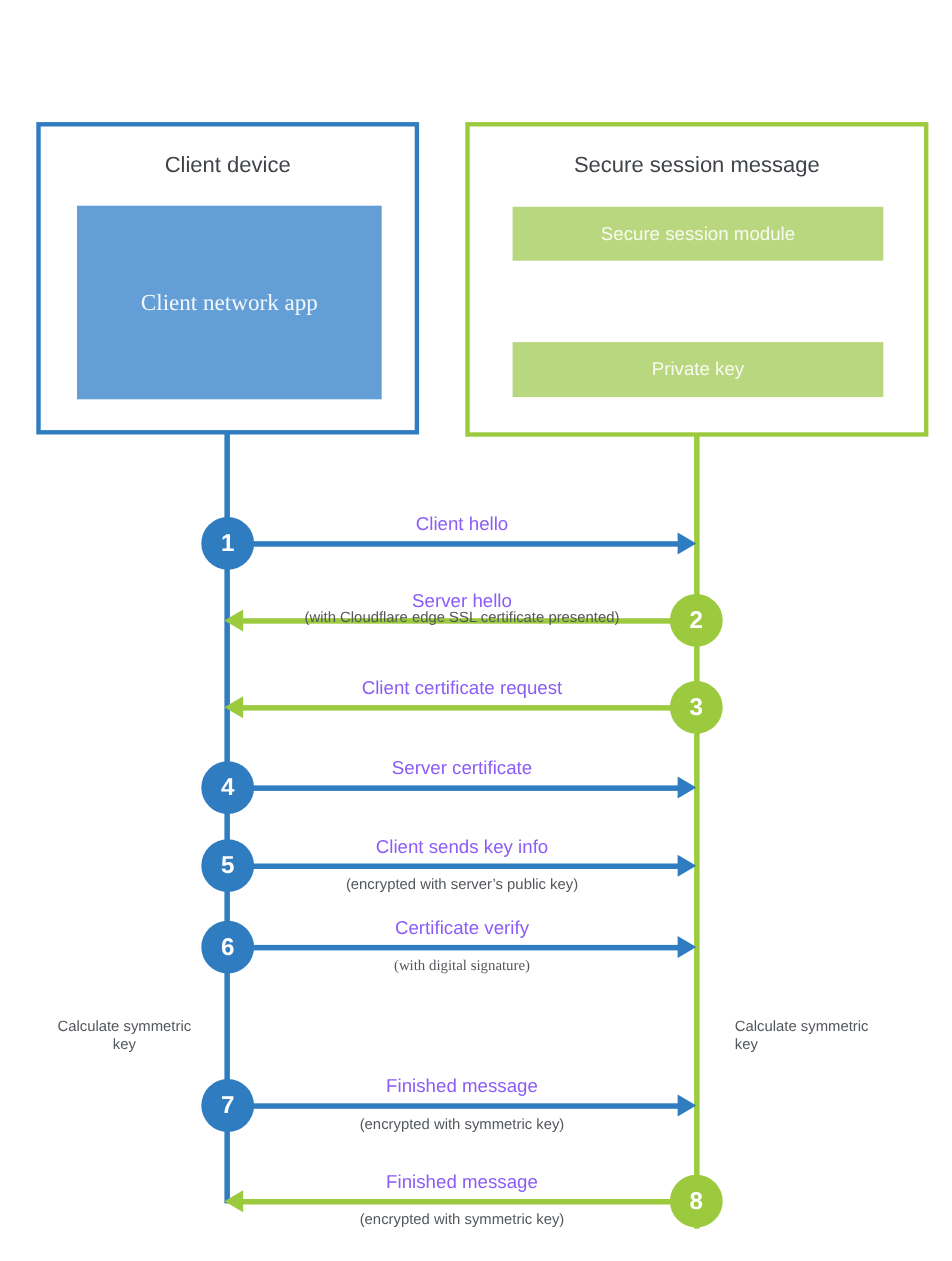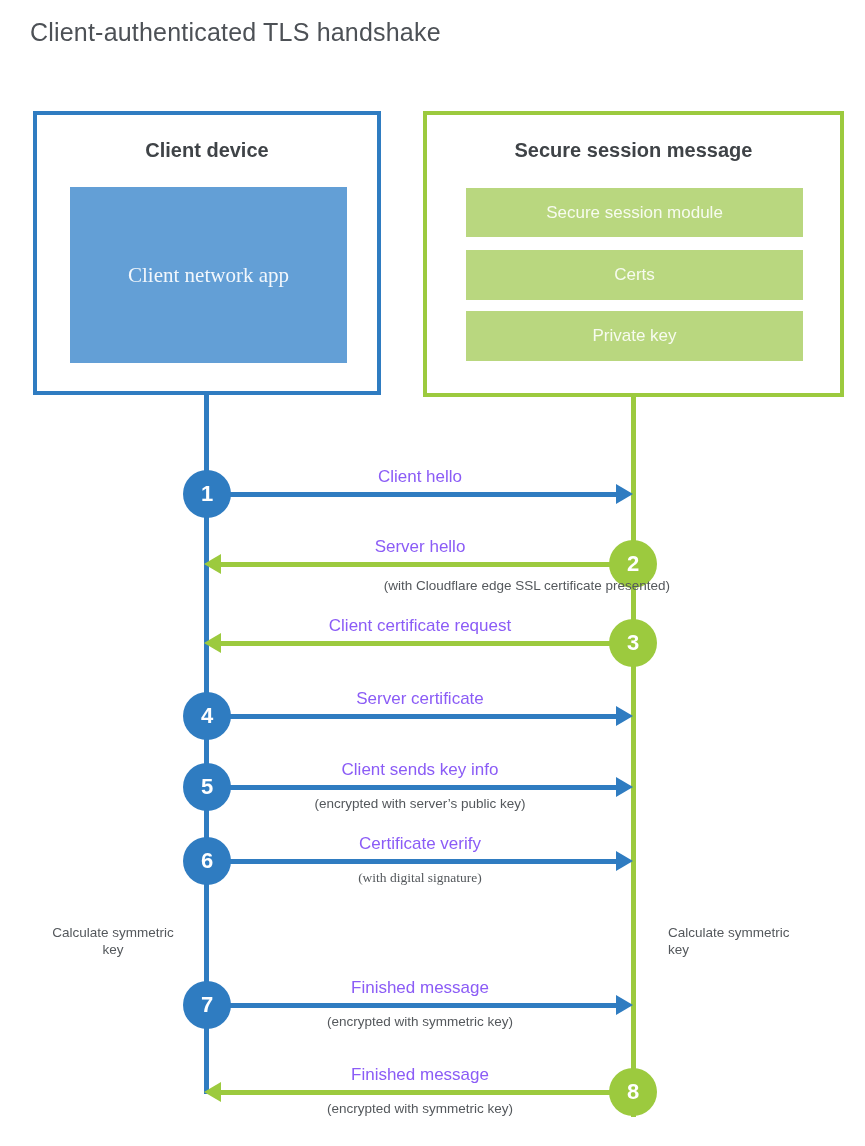--- a/index.html
+++ b/index.html
@@ -10,21 +10,21 @@
   .page-title{
     position:absolute;left:30px;top:18px;font-size:25px;font-weight:300;
     color:#4d5156;letter-spacing:.2px;
   }
   
   .outer-box{position:absolute;background:#fff;box-sizing:border-box;}
   .client-outer{left:33px;top:111px;width:348px;height:284px;border:4px solid var(--blue);}
   .server-outer{left:423px;top:111px;width:421px;height:286px;border:4px solid var(--green);}
   .box-title{
     position:absolute;left:0;right:0;top:24px;text-align:center;
-    font-size:20px;font-weight:700;color:#3f4347;
+    font-size:20px;font-weight:400;color:#3f4347;
   }
   .client-app{
     position:absolute;left:70px;top:187px;width:277px;height:176px;background:var(--bluefill);
     display:flex;align-items:center;justify-content:center;text-align:center;
     color:#f2f7fc;font-size:21px;line-height:1.35;font-family:Liberation Serif, serif;
   }
   .client-app span{display:block;width:180px;}
   .green-bar{
     position:absolute;left:466px;width:337px;height:50px;background:var(--greenfill);
     display:flex;align-items:center;justify-content:center;
@@ -69,58 +69,54 @@
   .side-note{position:absolute;font-size:13.5px;line-height:17px;color:#54585c;}
   .note-decrypt{left:657px;top:751px;width:178px;text-align:left;}
   .note-calc-left{left:40px;top:924px;width:146px;text-align:center;}
   .note-calc-right{left:668px;top:924px;width:130px;text-align:left;}
 </style>
 </head>
 <body>
 
 <div class="canvas">
 
-  <div class="page-title">Client-authenticated TLS handshake</div>
 
   <div class="outer-box client-outer">
     <div class="box-title">Client device</div>
   </div>
   <div class="client-app">
     <span>Client network app</span>
   </div>
 
   <div class="outer-box server-outer">
     <div class="box-title">Secure session message</div>
   </div>
   <div class="green-bar" style="top:188px;height:49px;">
     <span>Secure session module</span>
-  </div>
-  <div class="green-bar" style="top:250px;">
-    <span>Certs</span>
   </div>
   <div class="green-bar" style="top:311px;">
     <span>Private key</span>
   </div>
 
   <div class="vline blue"></div>
   <div class="vline green"></div>
 
   <div>
     <div class="circle blue" style="left:183px;top:470px;">1</div>
     <div class="hline blue" style="left:230px;top:492px;width:388px;"></div>
     <div class="ah-right" style="left:616px;top:484px;"></div>
     <div class="msg" style="top:467px;">Client hello</div>
   </div>
 
   <div>
     <div class="circle green" style="left:609px;top:540px;">2</div>
     <div class="hline green" style="left:220px;top:562px;width:390px;"></div>
     <div class="ah-left" style="left:204px;top:554px;"></div>
     <div class="msg" style="top:537px;">Server hello</div>
-    <div class="submsg" style="top:578px;text-align:right;">(with Cloudflare edge SSL certificate presented)</div>
+    <div class="submsg" style="top:553px;">(with Cloudflare edge SSL certificate presented)</div>
   </div>
 
   <div>
     <div class="circle green" style="left:609px;top:619px;">3</div>
     <div class="hline green" style="left:220px;top:641px;width:390px;"></div>
     <div class="ah-left" style="left:204px;top:633px;"></div>
     <div class="msg" style="top:616px;">Client certificate request</div>
   </div>
 
   <div>

